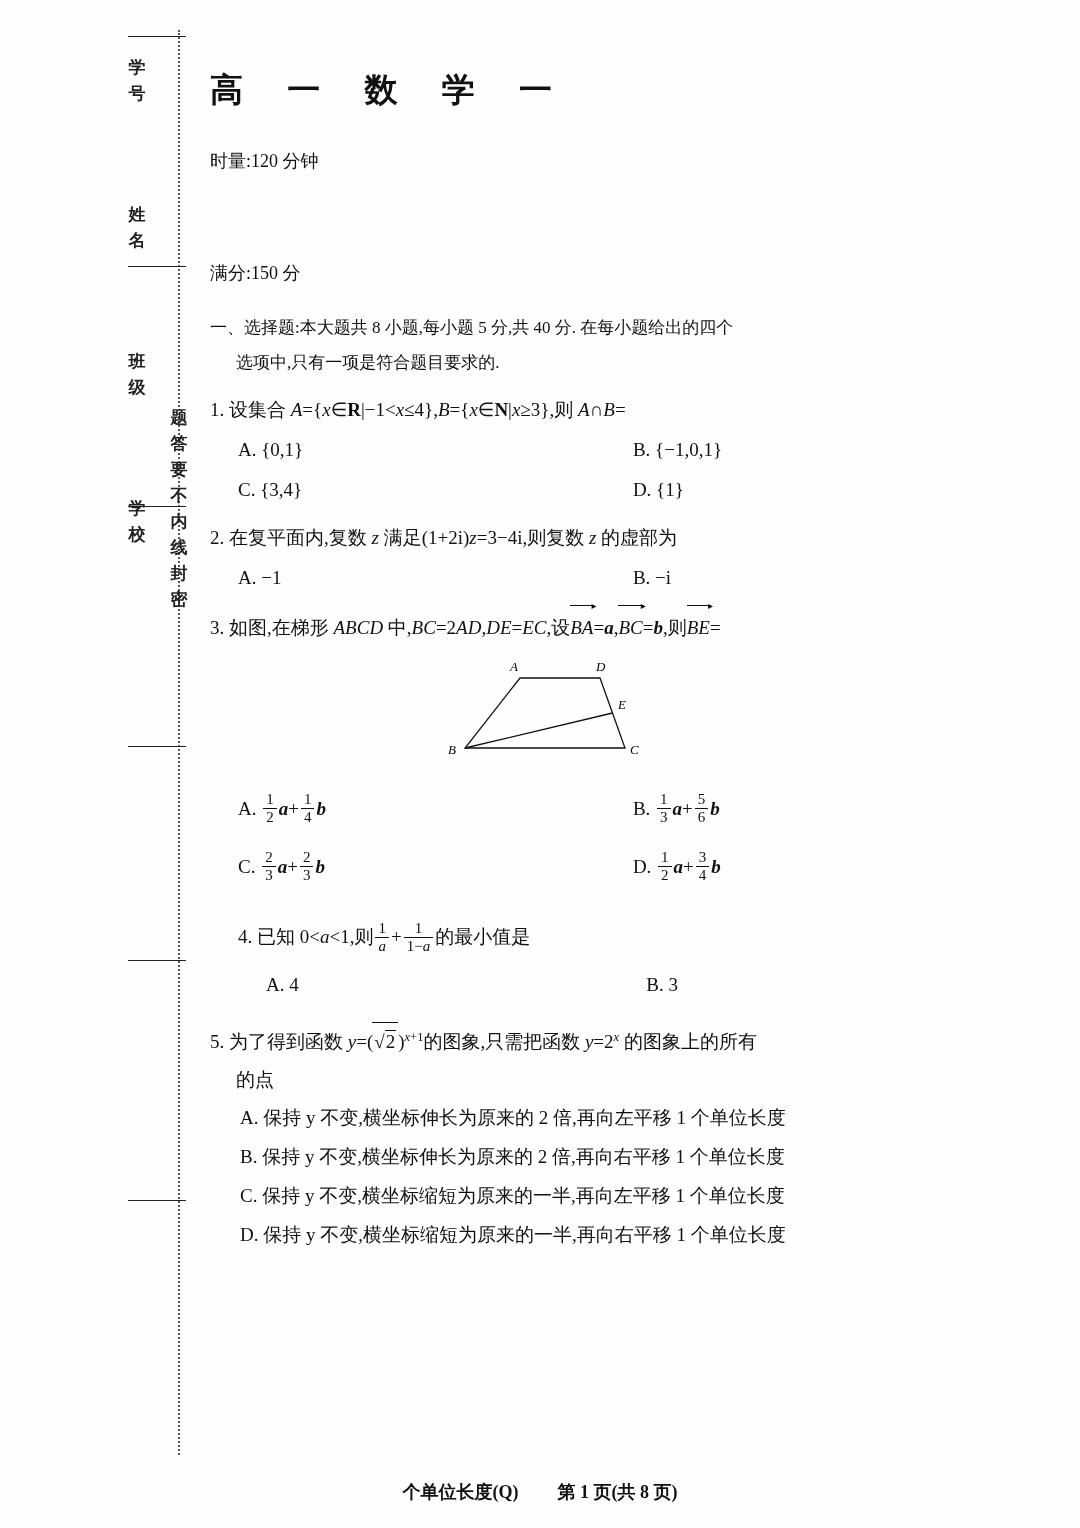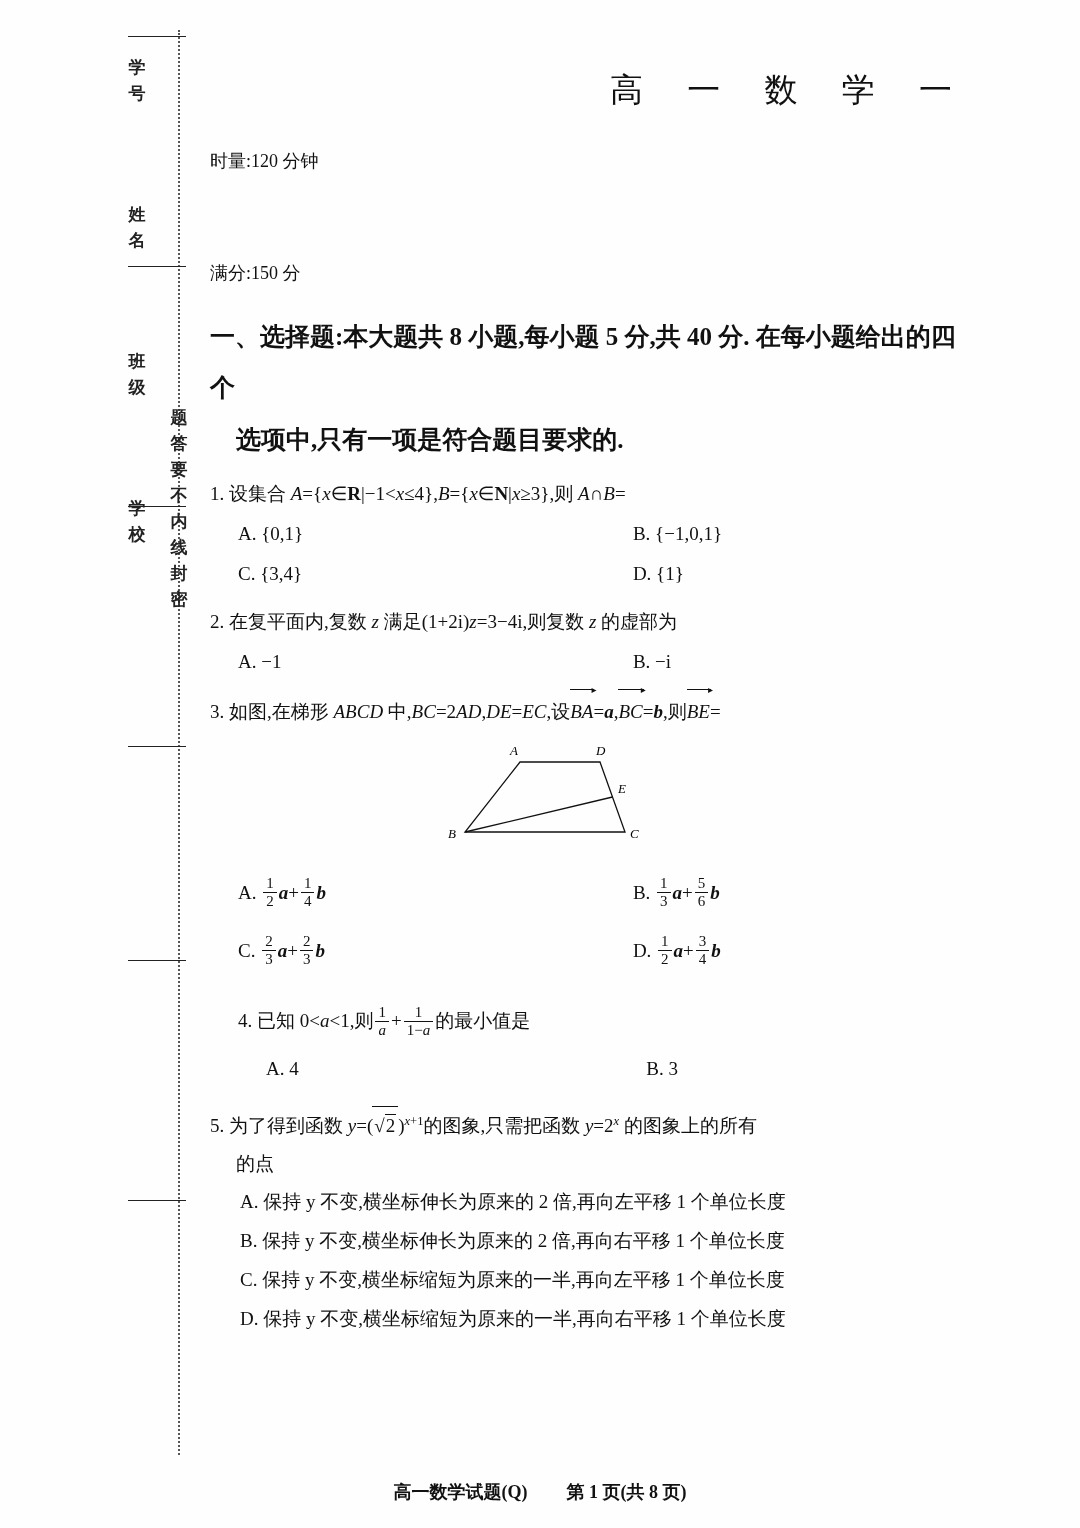--- a/index.html
+++ b/index.html
@@ -64,40 +64,40 @@
   }
 
   
   .content {
     position: absolute;
     left: 210px;
     top: 28px;
     width: 760px;
   }
   .doc-title {
-    text-align: right;
+    text-align: left;
     font-size: 33px;
-    font-weight: normal;
+    font-weight: bold;
     letter-spacing: 18px;
     margin-top: 40px;
     margin-bottom: 26px;
     font-family: "Liberation Serif", serif;
   }
   .subtitle-row {
     display: flex;
     justify-content: center;
     gap: 88px;
     font-size: 18px;
     margin-top: 36px;
     margin-bottom: 26px;
     flex-direction: column;
   }
   .section-head {
-    font-size: 25px;
-    font-weight: bold;
+    font-size: 17px;
+    font-weight: normal;
     line-height: 2.05;
     text-indent: 0;
   }
   .section-head .cont {
     display: block;
     padding-left: 26px;
   }
   .q {
     font-size: 19px;
     line-height: 2.0;
@@ -334,18 +334,18 @@
 
       <div class="opt-block">A. 保持 y 不变,横坐标伸长为原来的 2 倍,再向左平移 1 个单位长度</div>
       <div class="opt-block">B. 保持 y 不变,横坐标伸长为原来的 2 倍,再向右平移 1 个单位长度</div>
       <div class="opt-block">C. 保持 y 不变,横坐标缩短为原来的一半,再向左平移 1 个单位长度</div>
       <div class="opt-block">D. 保持 y 不变,横坐标缩短为原来的一半,再向右平移 1 个单位长度</div>
     </div>
 
   </div>
 
   <div class="footer">
-    <span>高一数学试题(Q)</span>
+    <span>个单位长度(Q)</span>
     <span class="gap"></span>
     <span>第 1 页(共 8 页)</span>
   </div>
 
 </div>
 
 </body></html>

